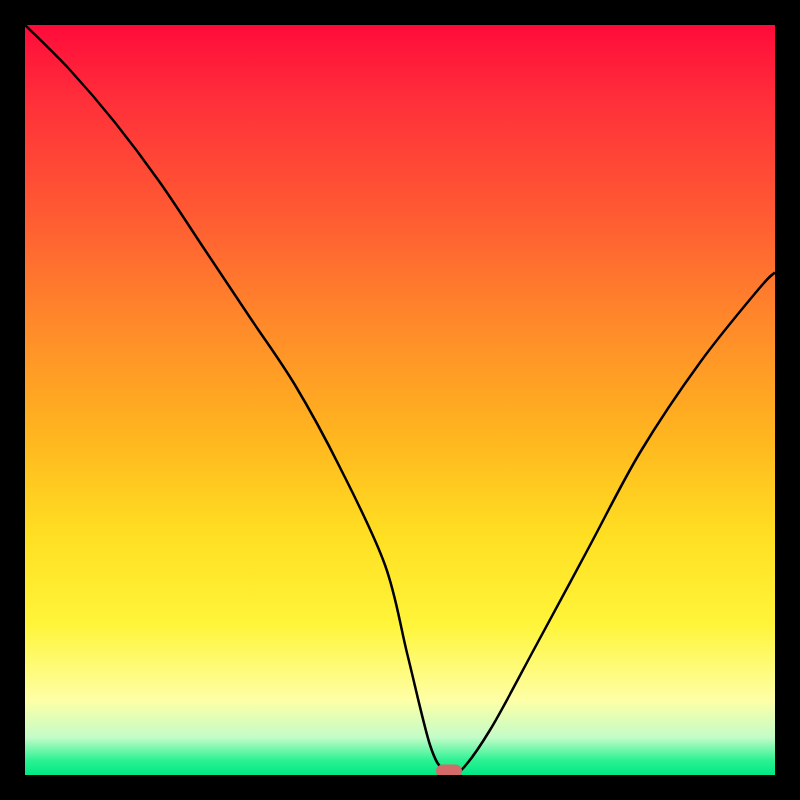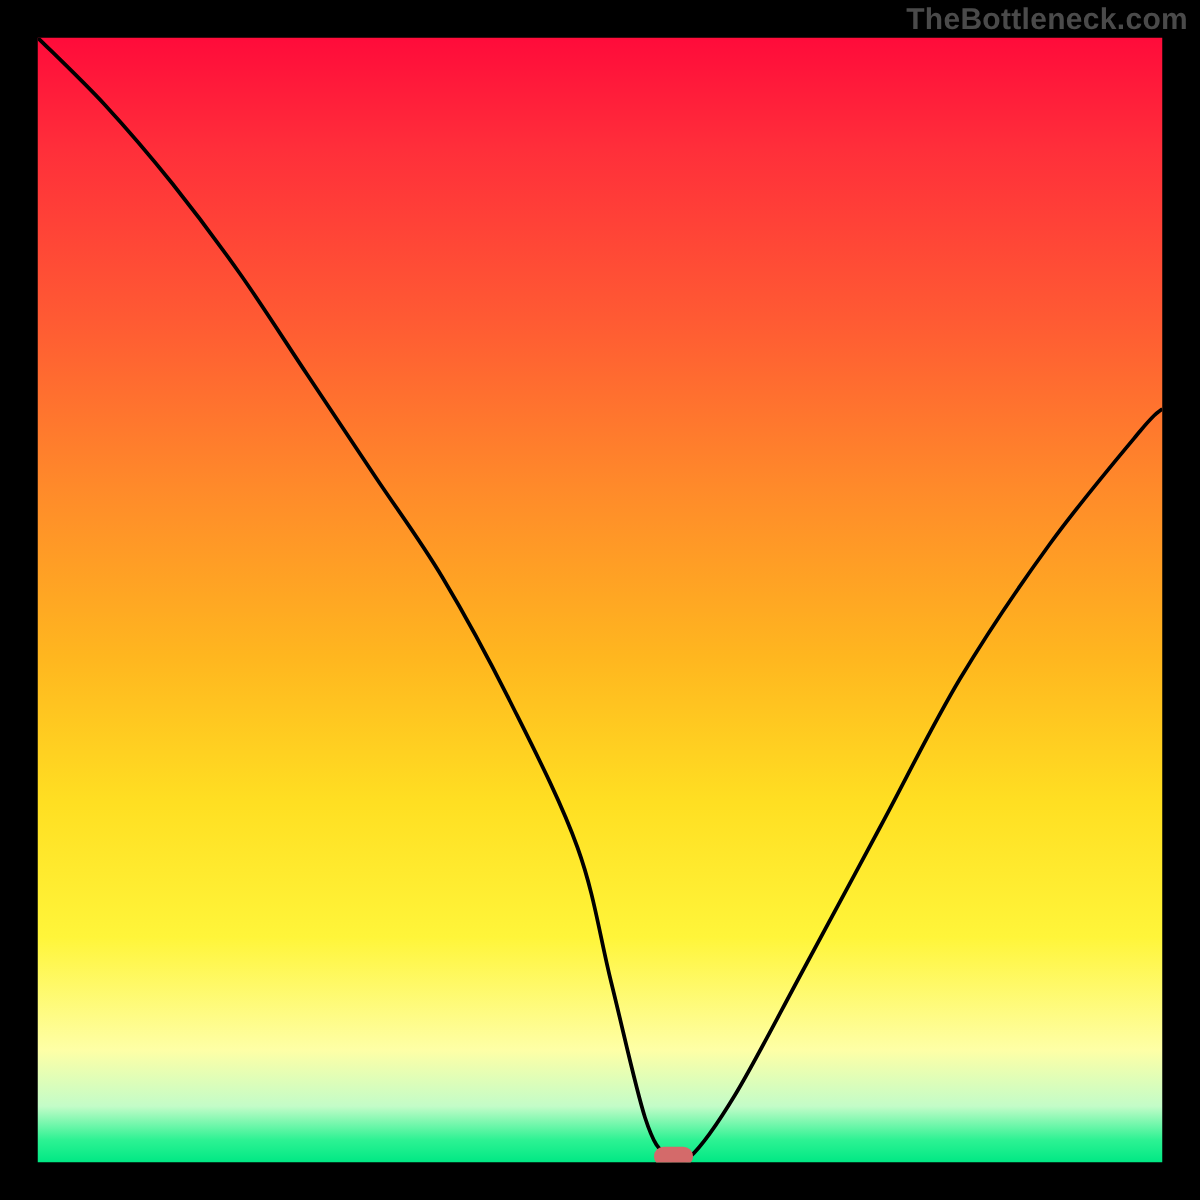--- a/index.html
+++ b/index.html
@@ -64,21 +64,20 @@
     height: 13px;
     background: #d46a6a;
     border-radius: 7px;
     transform: translate(-50%, -50%);
   }
 </style>
 </head>
 <body>
 
 <div class="frame">
-  <div class="watermark">TheBottleneck.com</div>
 
   <div class="plot-area">
     <div class="gradient"></div>
 
     <svg class="curve" viewBox="0 0 750 750" preserveAspectRatio="none">
       <path id="curve-path" d="M 0.0 0.0 C 7.5 7.5, 30.0 28.8, 45.0 45.0 C 60.0 61.3, 75.0 78.8, 90.0 97.5 C 105.0 116.3, 120.0 136.3, 135.0 157.5 C 150.0 178.8, 165.0 202.5, 180.0 225.0 C 195.0 247.5, 210.0 270.0, 225.0 292.5 C 240.0 315.0, 255.0 335.0, 270.0 360.0 C 285.0 385.0, 300.0 412.5, 315.0 442.5 C 330.0 472.5, 348.8 508.8, 360.0 540.0 C 371.3 571.3, 375.0 600.0, 382.5 630.0 C 390.0 660.0, 398.8 700.6, 405.0 720.0 C 411.3 739.4, 415.0 741.9, 420.0 746.3 C 425.0 750.6, 427.5 753.1, 435.0 746.3 C 442.5 739.4, 452.5 725.6, 465.0 705.0 C 477.5 684.4, 493.8 652.5, 510.0 622.5 C 526.3 592.5, 545.0 557.5, 562.5 525.0 C 580.0 492.5, 596.3 458.8, 615.0 427.5 C 633.8 396.3, 655.0 365.0, 675.0 337.5 C 695.0 310.0, 722.5 277.5, 735.0 262.5 C 747.5 247.5, 747.5 250.0, 750.0 247.5" fill="none" stroke="#000" stroke-width="2.5"></path>
     </svg>
 
     <div id="marker" class="marker" style="left: 423.75px; top: 746.25px;"></div>
   </div>

